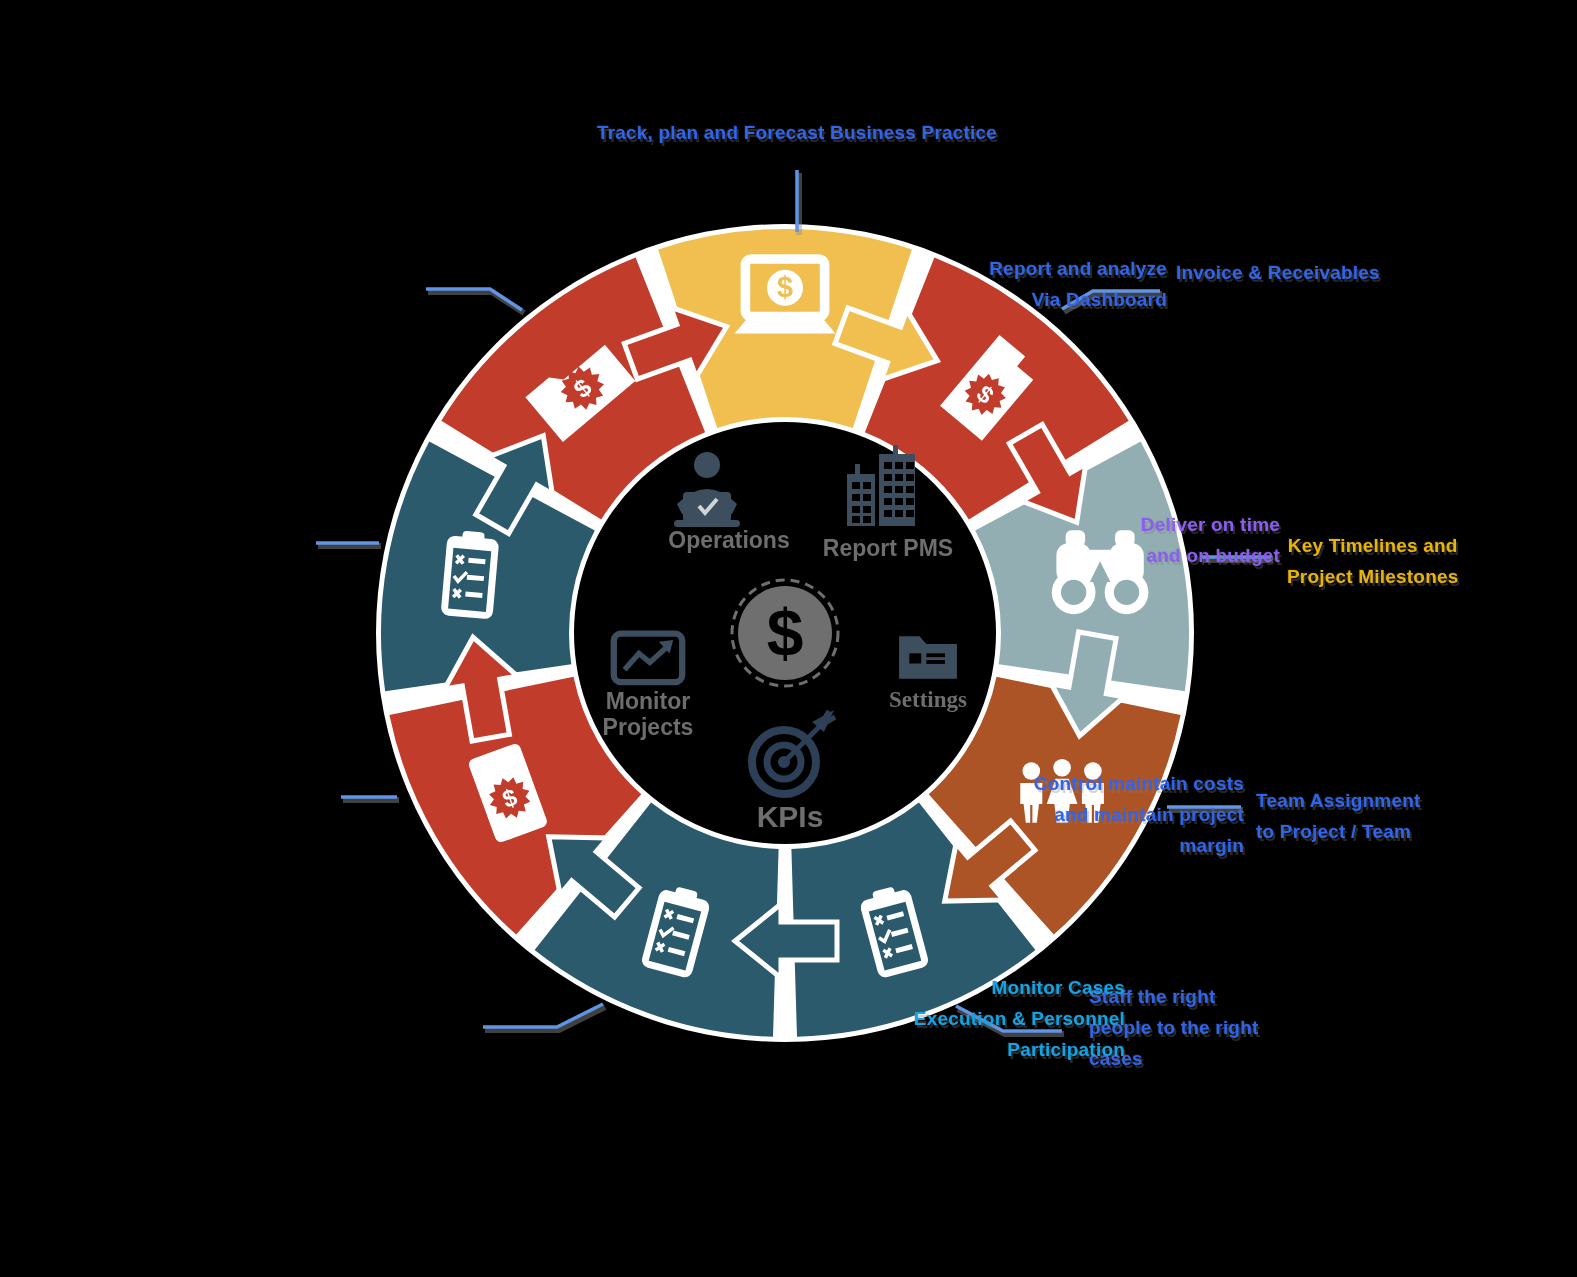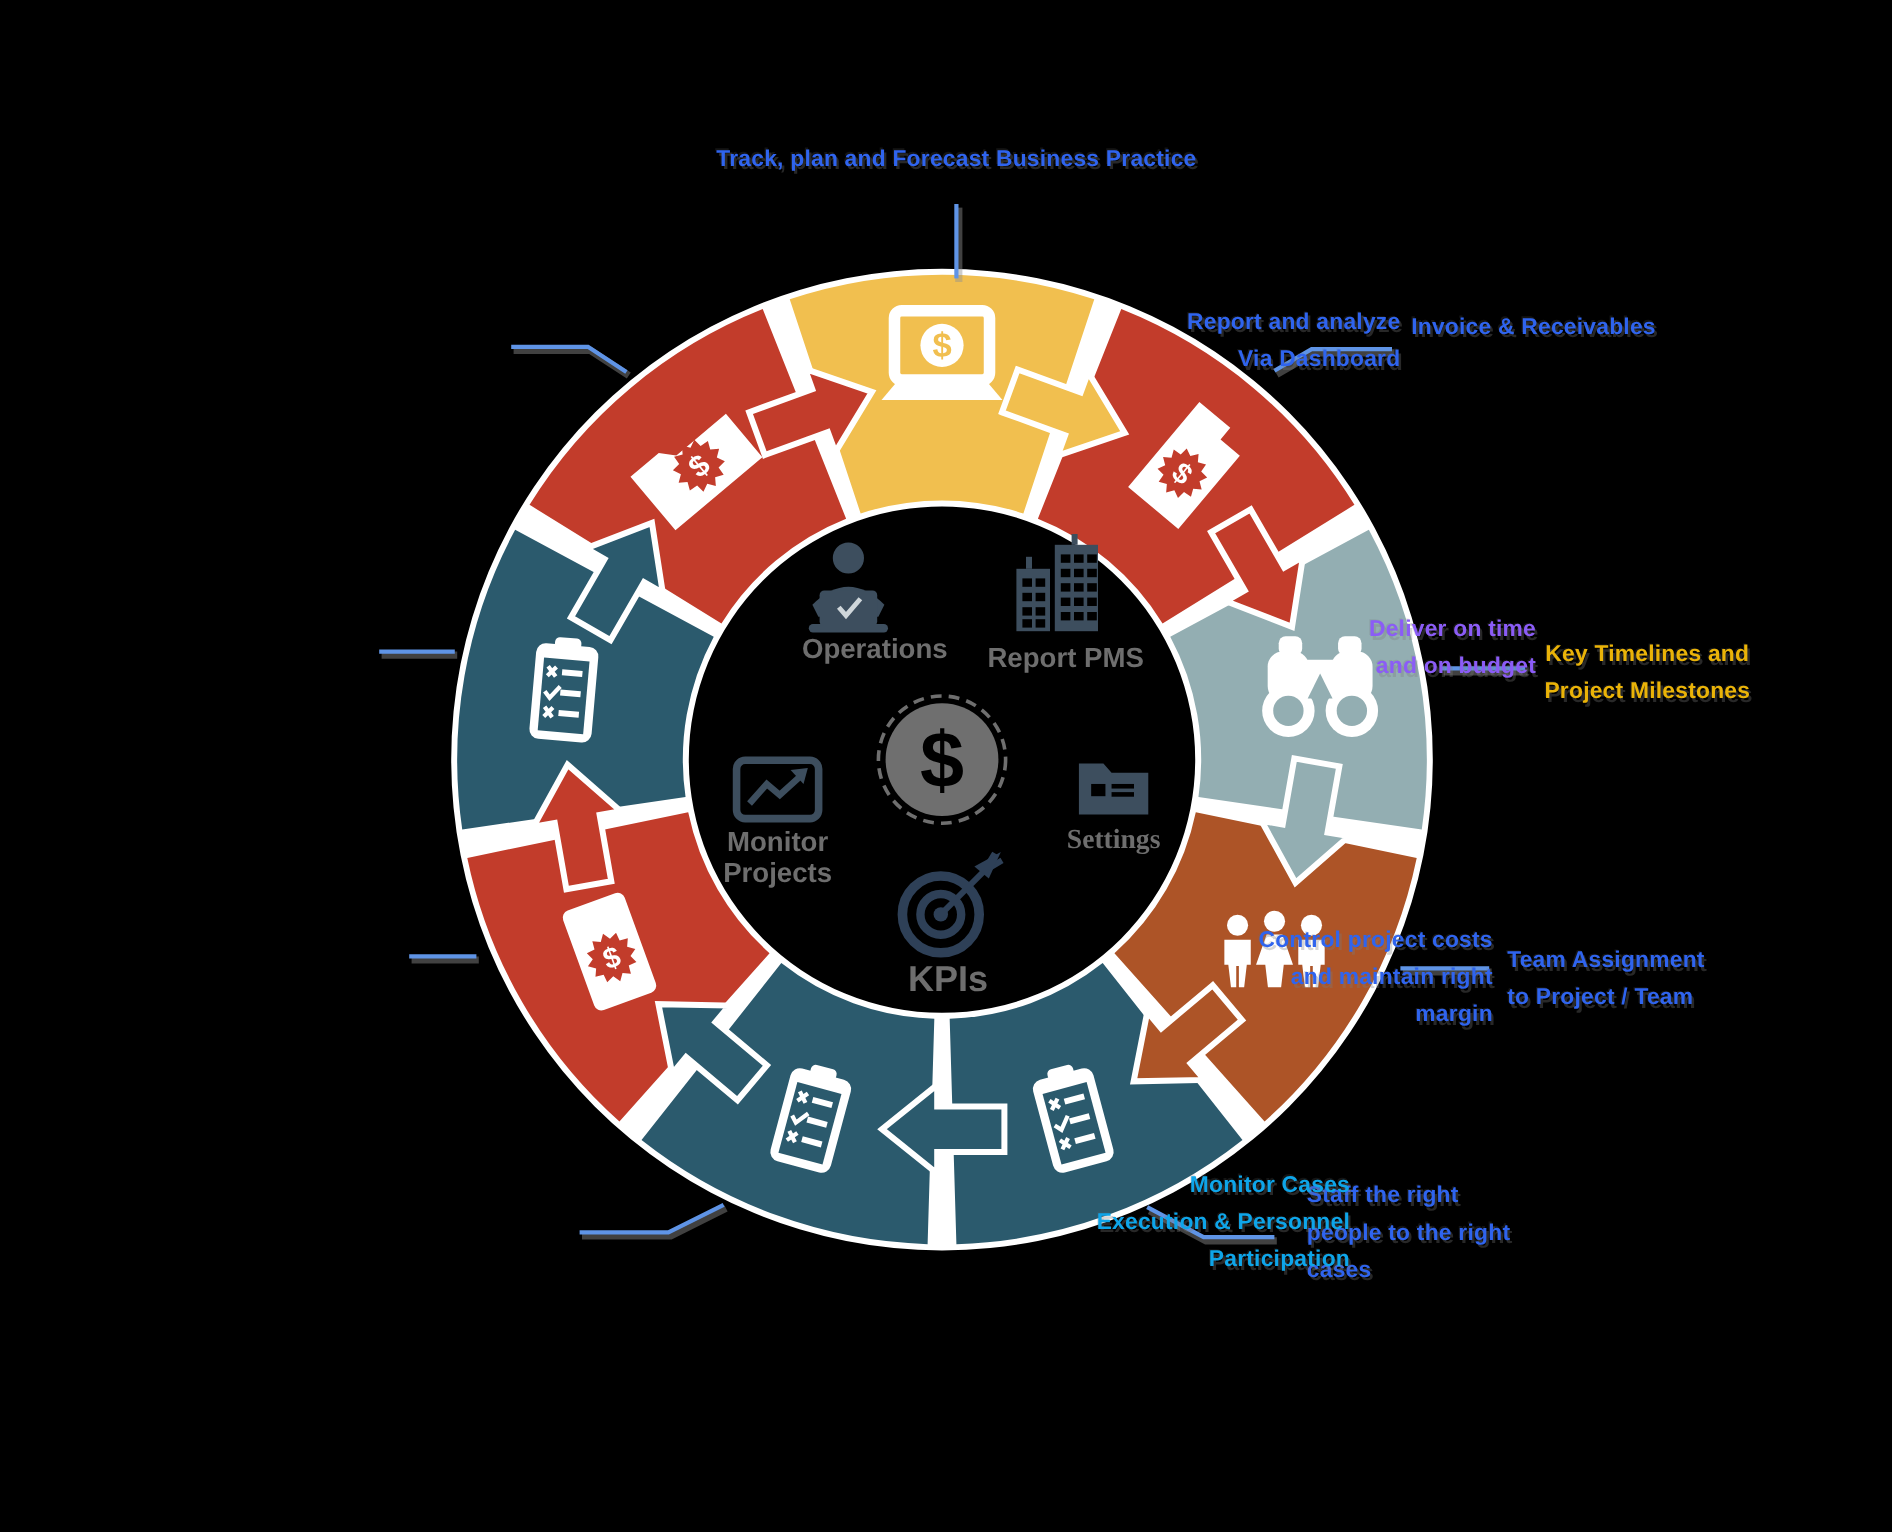--- a/index.html
+++ b/index.html
@@ -213,22 +213,22 @@
         <div>Staff the right</div>
         <div>people to the right</div>
         <div>cases</div>
       </div>
       <div class="callout" style="color: #0ea5e9; top: 972px; right: 452px; text-align: right; margin-left: 28px;">
         <div>Monitor Cases</div>
         <div>Execution &amp; Personnel</div>
         <div>Participation</div>
       </div>
       <div class="callout" style="color: rgb(47, 100, 238); top: 768px; right: 333px; text-align: right;">
-        <div>Control project costs</div>
-        <div>and maintain right</div>
+        <div>Control maintain costs</div>
+        <div>and maintain project</div>
         <div>margin</div>
       </div>
       <div class="callout" style="color: #8b5cf6; top: 509px; right: 297px; text-align: right;">
         <div>Deliver on time</div>
         <div>and on budget</div>
       </div>
       <div class="callout" style="color: rgb(47, 100, 238); top: 253px; right: 410px; text-align: right;">
         <div>Report and analyze</div>
         <div>Via Dashboard</div>
       </div>

